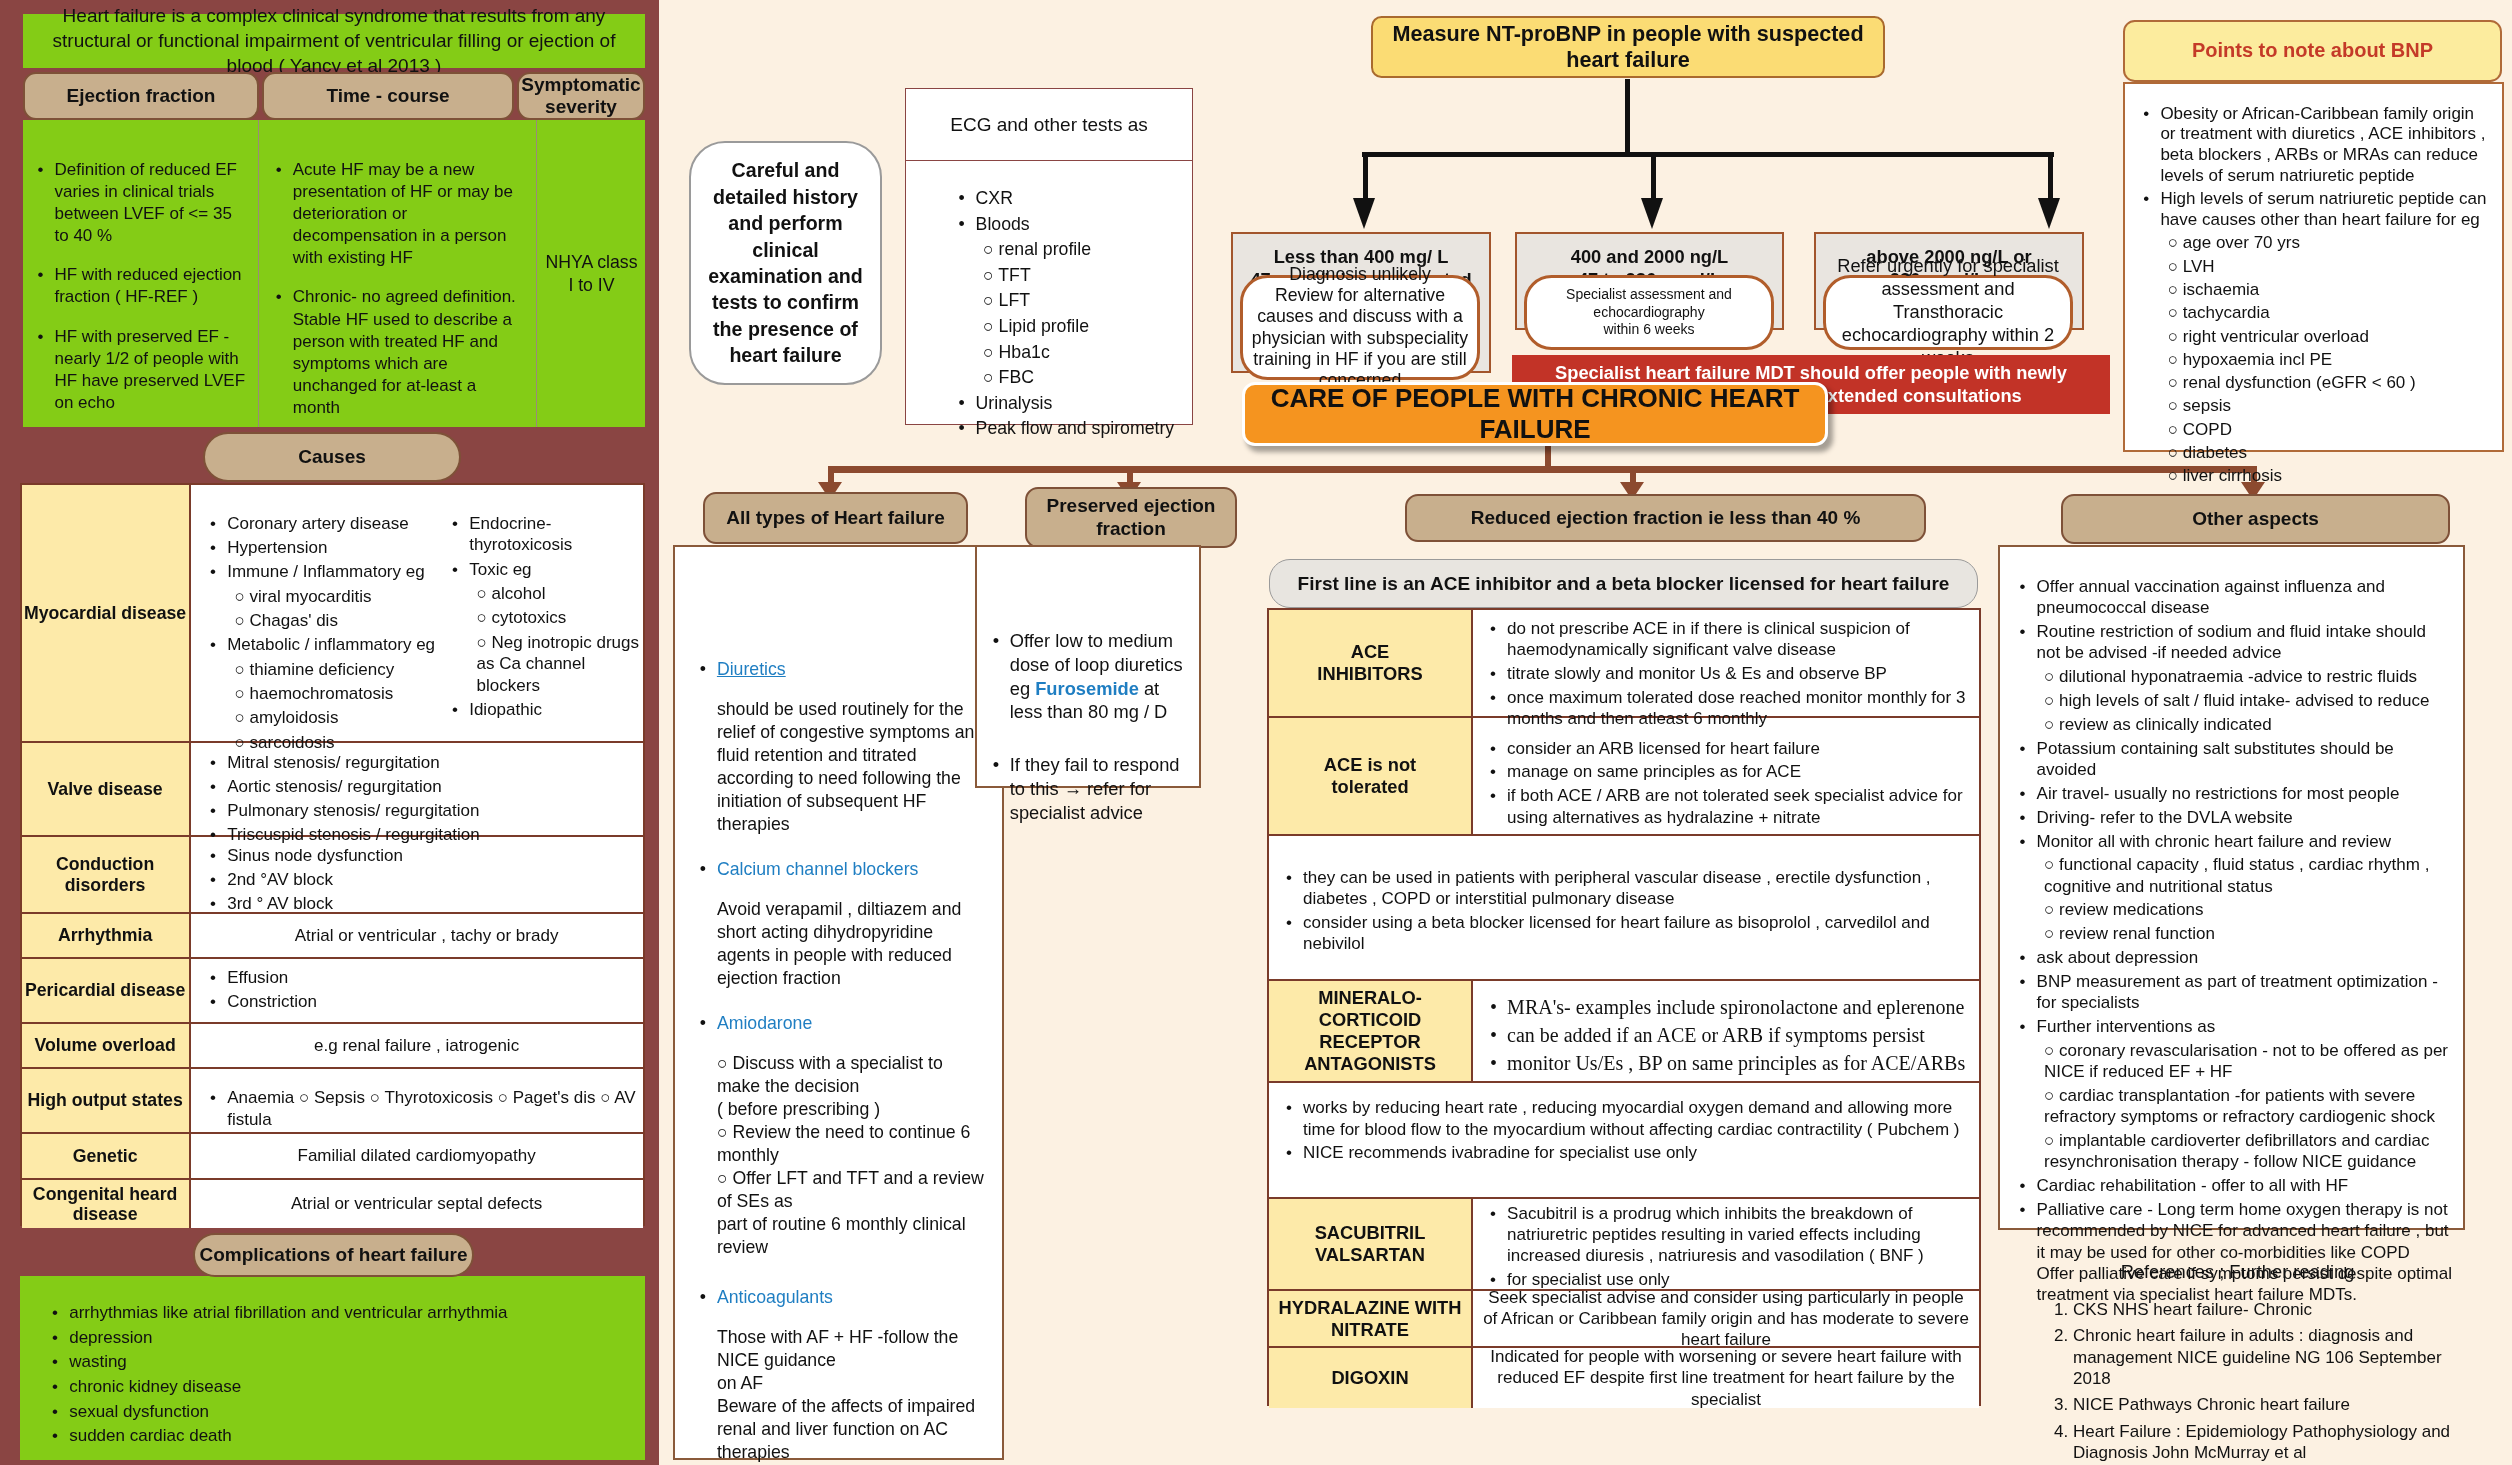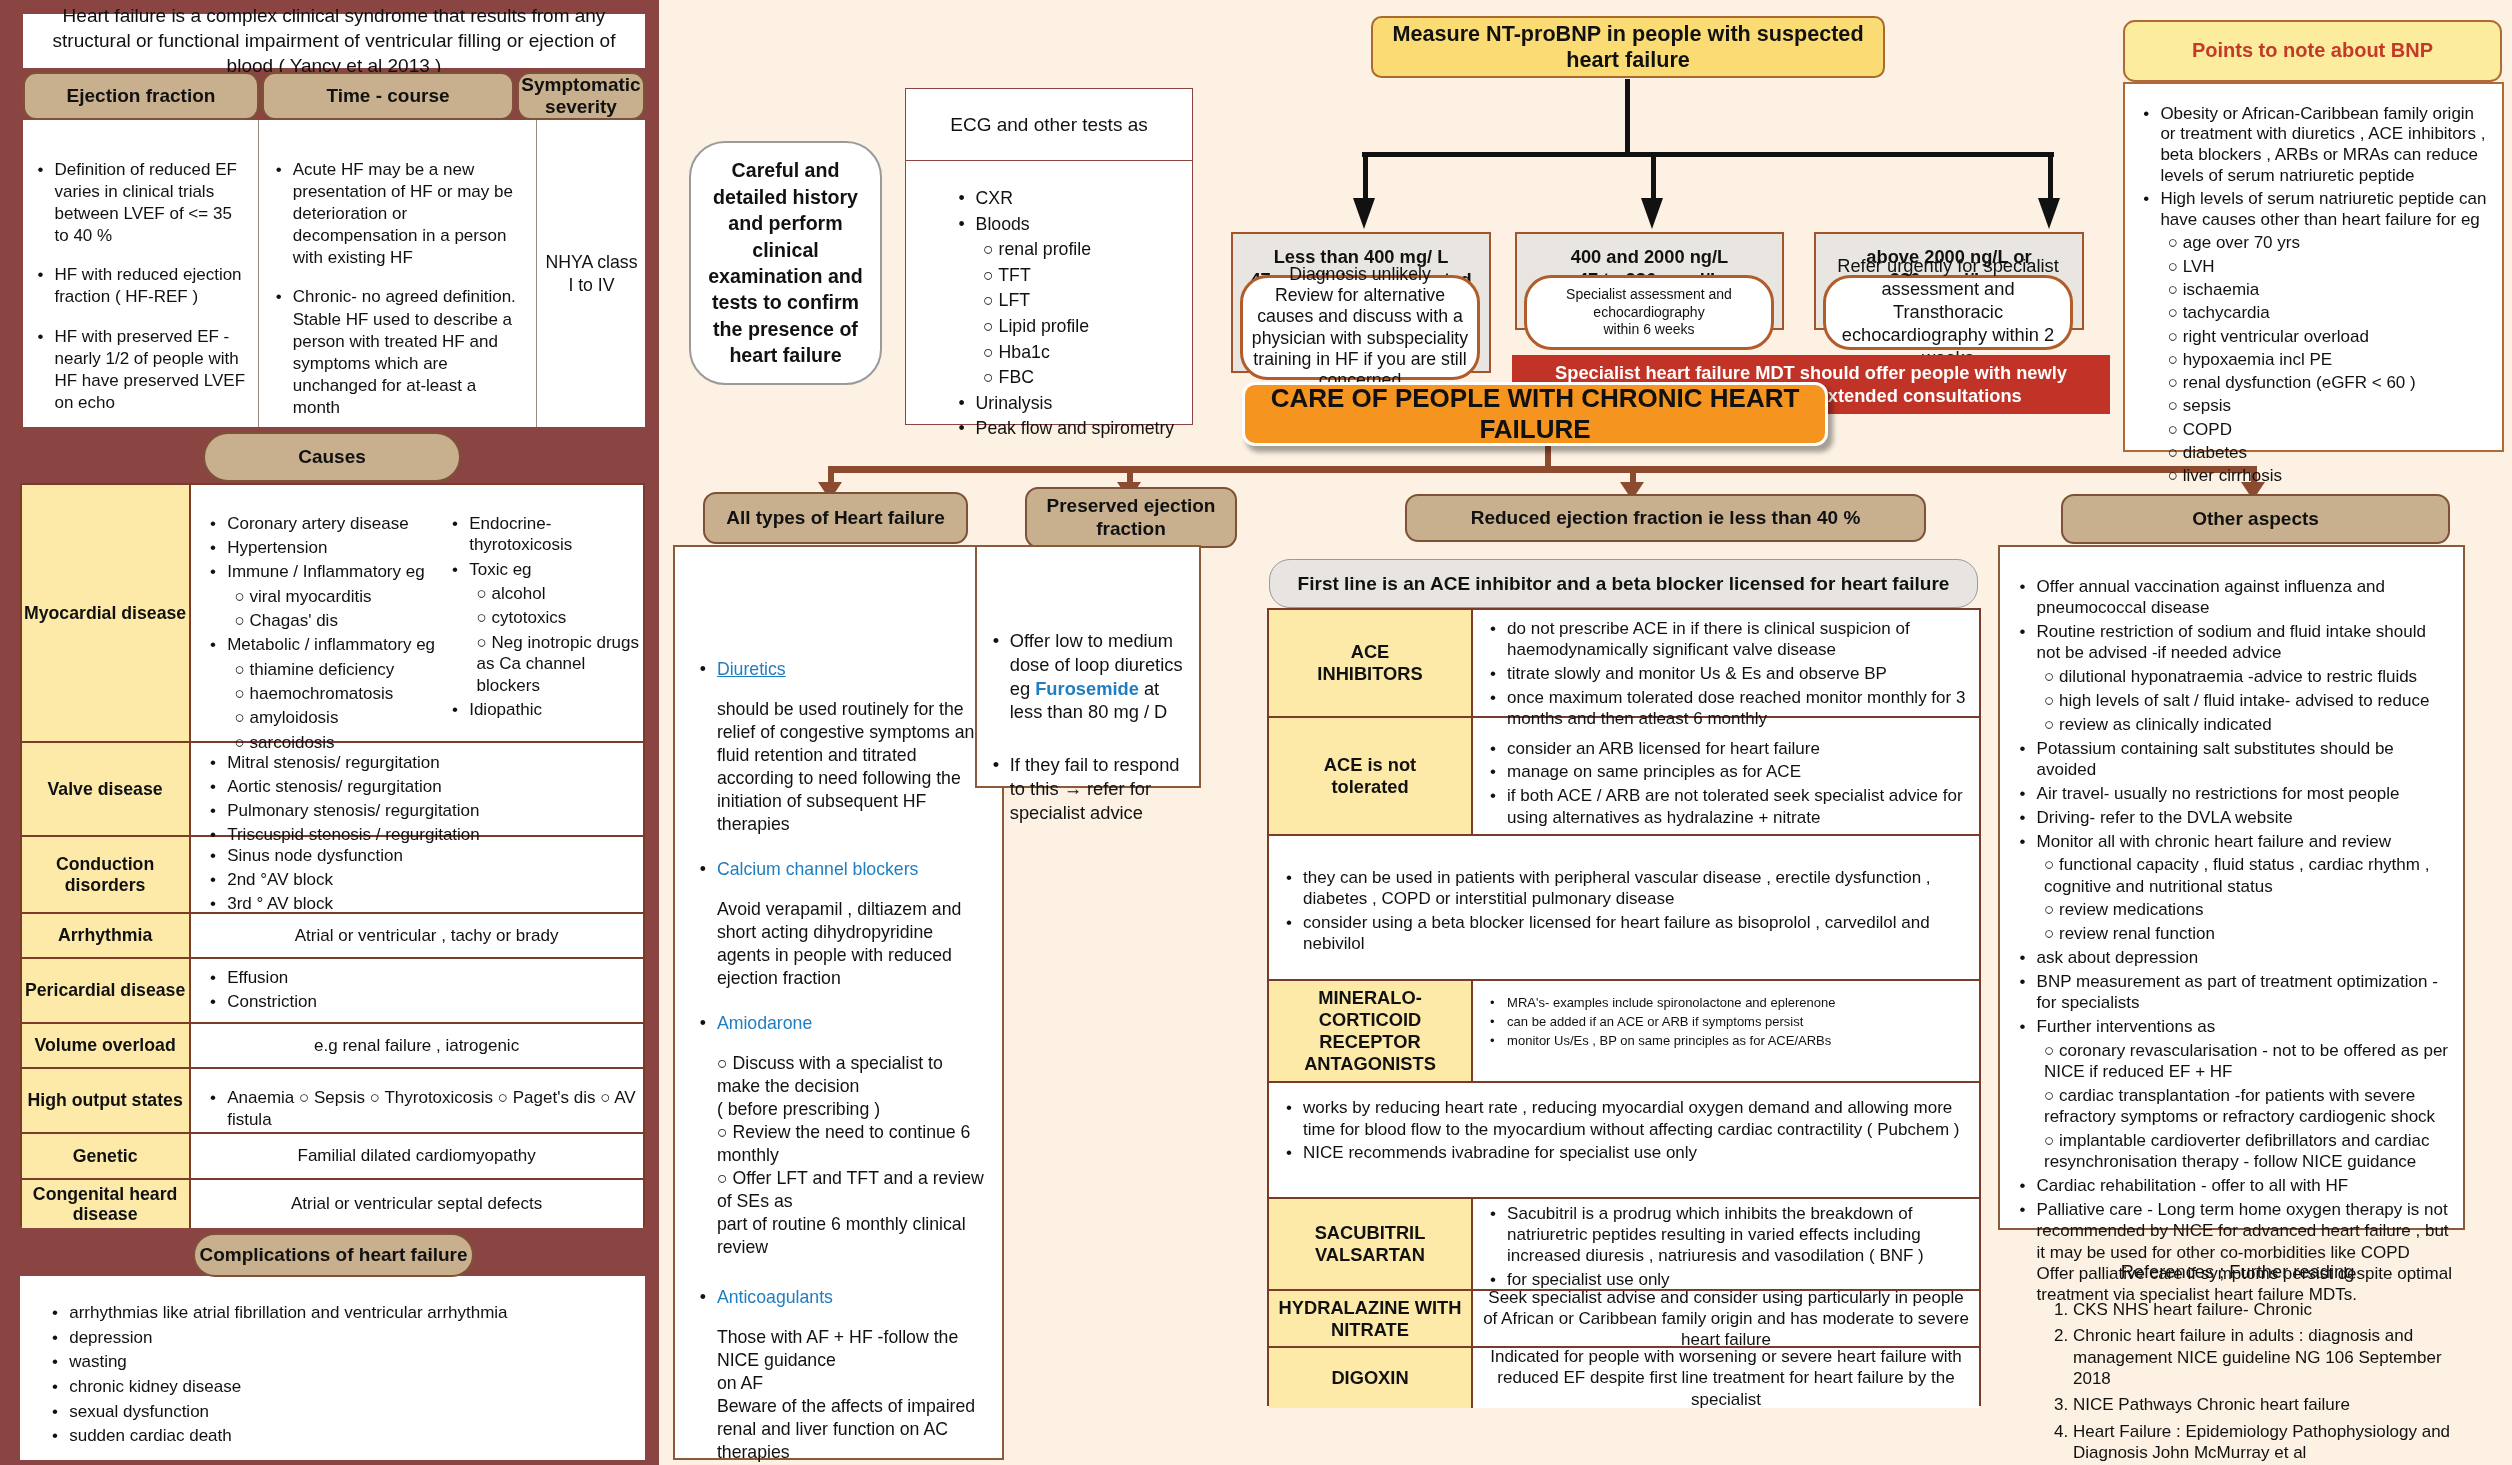--- a/index.html
+++ b/index.html
@@ -5,21 +5,21 @@
   html,body{margin:0;padding:0;background:#fcf1e2;}
   #canvas{position:relative;width:2512px;height:1465px;background:#fcf1e2;
           font-family:"Liberation Sans",sans-serif;color:#111;overflow:hidden;}
   .abs{position:absolute;box-sizing:border-box;}
   .center{display:flex;align-items:center;justify-content:center;text-align:center;}
   .preline{white-space:pre-line;}
   .bold{font-weight:bold;}
   
   .maroon{background:#8a4543;}
   .wbox{background:#ffffff;border:2px solid #8a5a3a;}
-  .wbox-plain{background:#ffffff;}
+  .wbox-plain{background:#84cc16;}
   .tan{background:#c8af8d;border:2px solid #7e5138;border-radius:13px;font-weight:bold;}
   .oval{background:#c8af8d;border:2px solid #7e5138;border-radius:46px;font-weight:bold;}
   
   ul.b{list-style:none;margin:0;padding:0;}
   ul.b li{position:relative;padding-left:23.6px;margin:0 0 5.2px 0;}
   ul.b li:not(.sub)::before{content:"\2022";position:absolute;left:6.5px;top:0;}
   ul.b li.sub{padding-left:31px;}
   ul.b.tight li{margin-bottom:2.6px;}
   ul.b.roomy li{margin-bottom:17px;}
   
@@ -312,21 +312,21 @@
             <li class="preline">consider using a beta blocker licensed for heart failure as bisoprolol , carvedilol and nebivilol</li>
           </ul>
       </div>
     </div>
     <div class="rrow" style="height:100px;">
       <div class="lab preline">MINERALO-
 CORTICOID
 RECEPTOR
 ANTAGONISTS</div>
       <div class="con" style="padding:14.4px 6.5px 0 10.5px;">
-        <ul class="b tight" style="font-size:13px;line-height:1.25;">
+        <ul class="b tight" style="font-size:20px;line-height:1.25;font-family:Liberation Serif, serif;">
             <li class="preline">MRA's- examples include spironolactone and eplerenone</li>
             <li class="preline">can be added if an ACE or ARB if symptoms persist</li>
             <li class="preline">monitor Us/Es , BP on same principles as for ACE/ARBs</li>
           </ul>
       </div>
     </div>
     <div class="rrow" style="height:114px;">
       <div class="con" style="padding:14.4px 6.5px 0 10.5px;">
         <ul class="b tight" style="font-size:17px;line-height:1.25;">
             <li class="preline">works by reducing heart rate , reducing myocardial oxygen demand and allowing more time for blood flow to the myocardium without affecting cardiac contractility ( Pubchem )</li>

